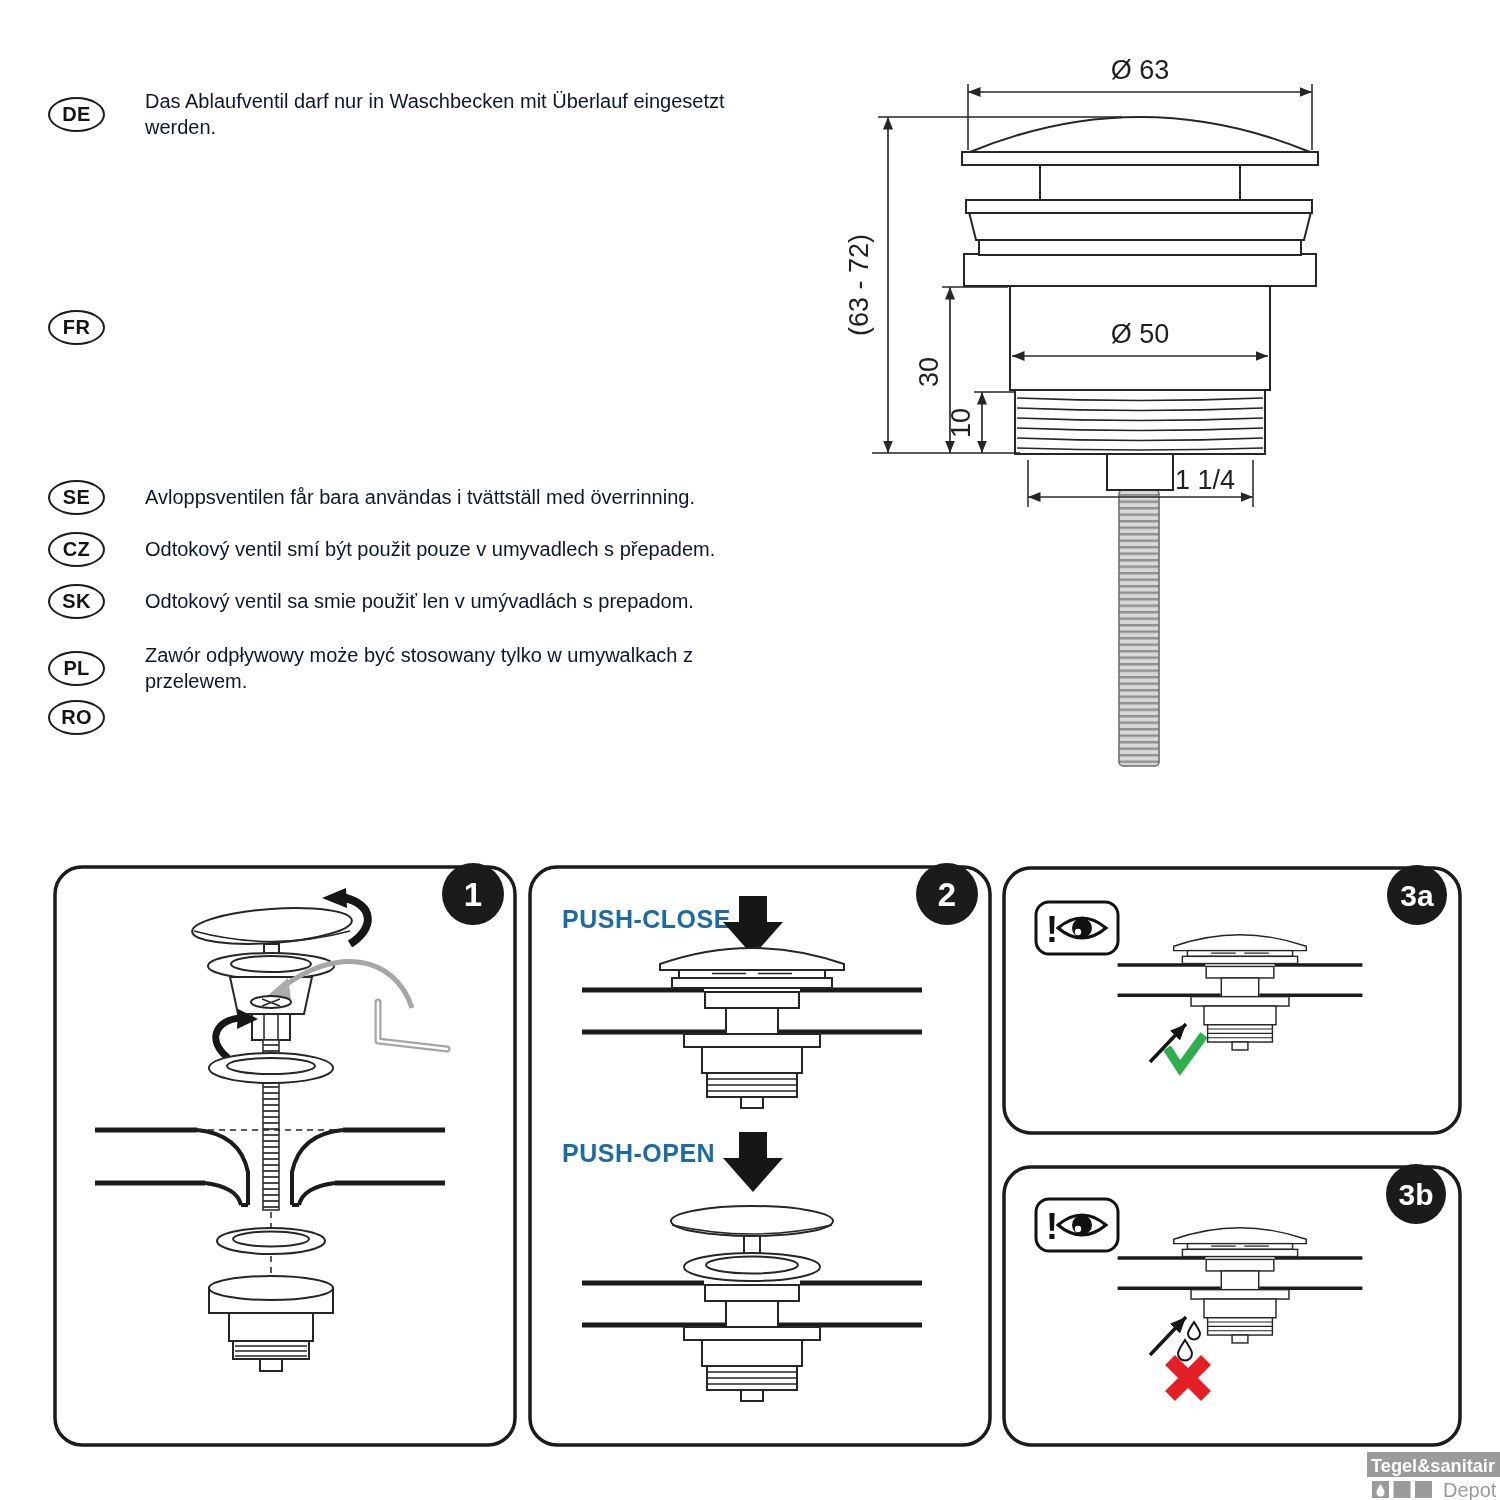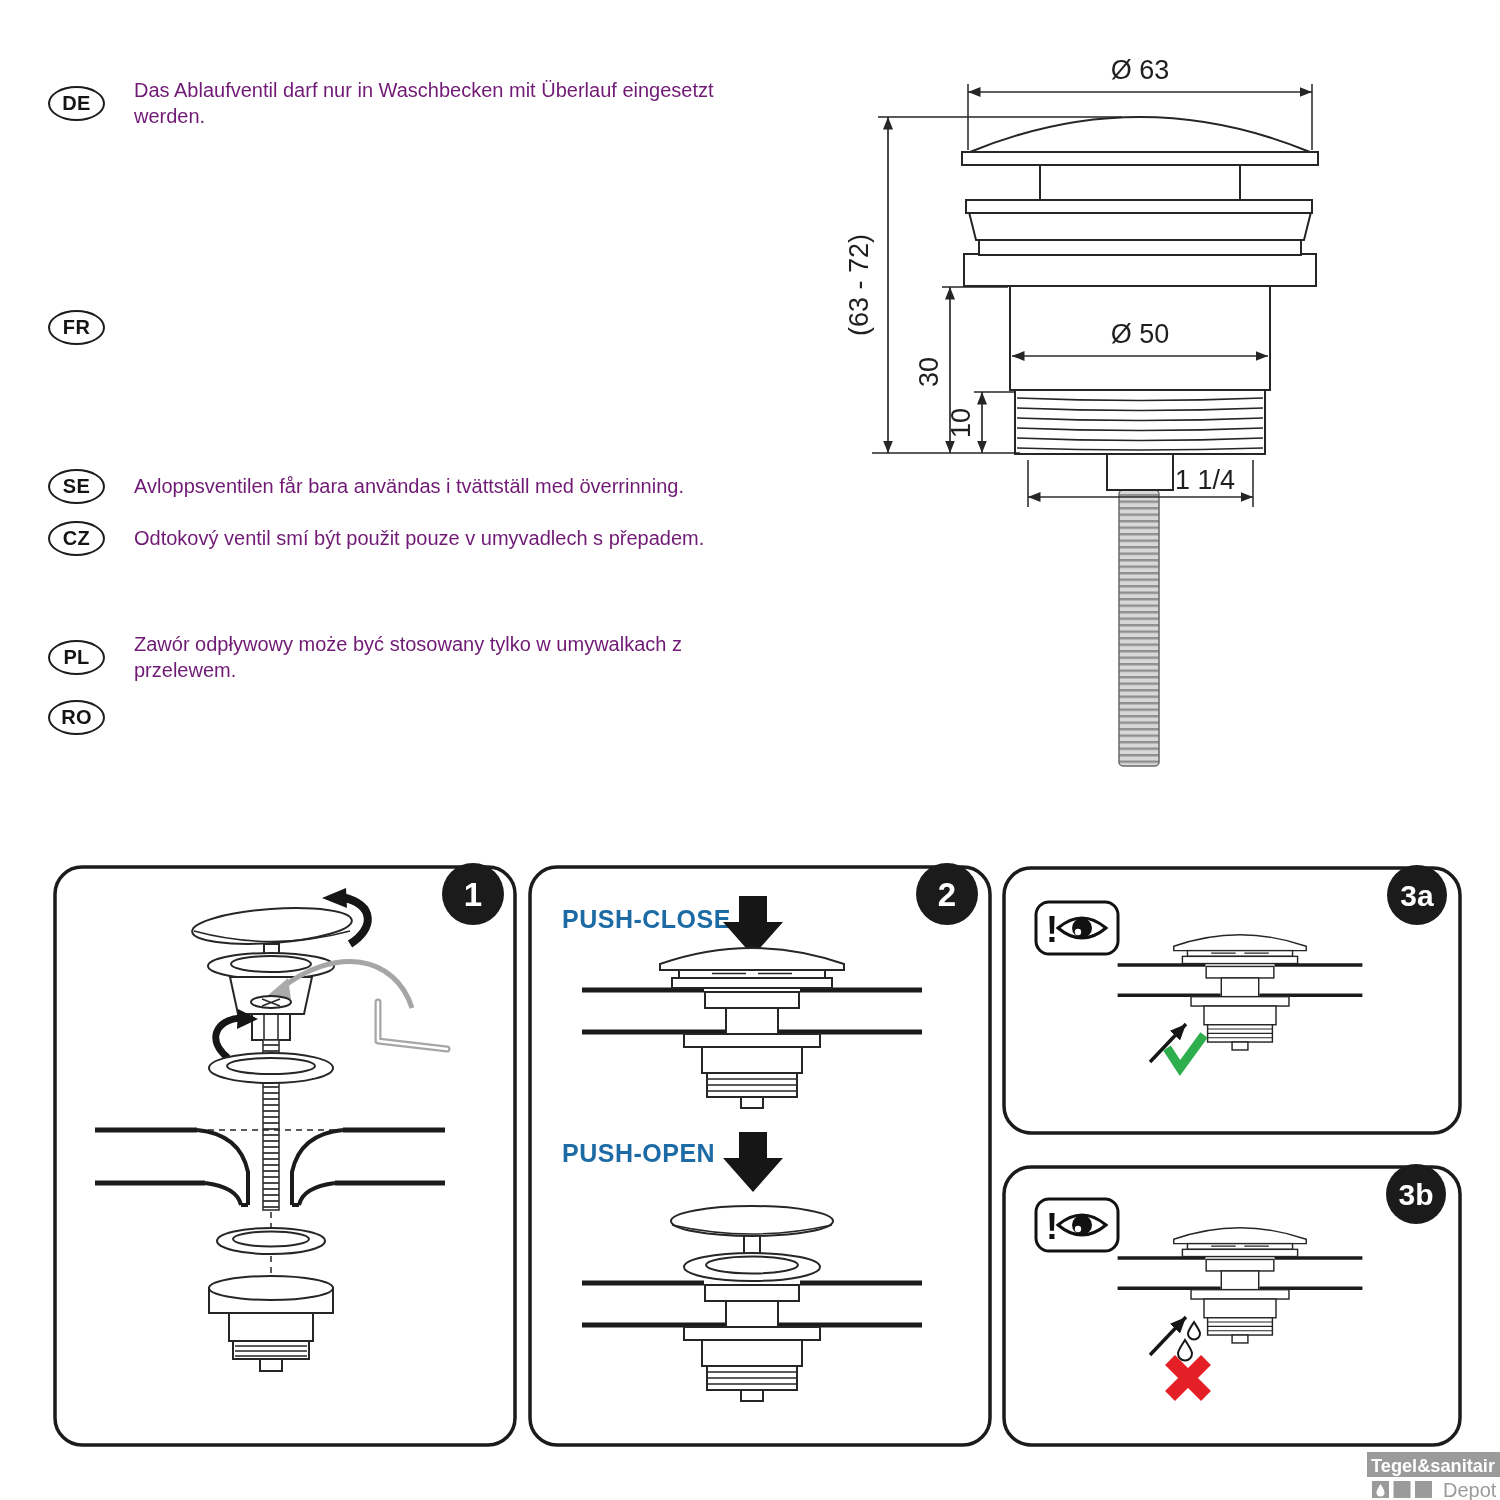--- a/index.html
+++ b/index.html
@@ -4,21 +4,21 @@
 <style>
   html,body{margin:0;padding:0;background:#ffffff;}
   body{width:1500px;height:1500px;position:relative;overflow:hidden;
        font-family:"Liberation Sans",sans-serif;}
   .sheet{position:absolute;inset:0;background:#fff;}
   .notices{position:absolute;left:0;top:0;width:760px;height:780px;}
   .notice{position:absolute;left:48px;width:700px;display:flex;align-items:center;gap:24px;}
   .lang-badge{flex:0 0 auto;width:57px;height:35px;border:2.5px solid #1c1c1c;border-radius:50%;
       display:flex;align-items:center;justify-content:center;font-size:20px;font-weight:bold;
       color:#141414;box-sizing:border-box;letter-spacing:.3px;background:#fff;}
-  .notice-text{margin:5px;font-size:20px;line-height:26px;color:#701a75;}
+  .notice-text{margin:16px;font-size:20px;line-height:26px;color:#0f172a;}
   svg.gfx{position:absolute;left:0;top:0;}
   .ln{fill:#fff;stroke:#262626;stroke-width:2;}
   .lnf{fill:none;stroke:#262626;stroke-width:2;}
   .thin{fill:none;stroke:#262626;stroke-width:1.5;}
   .thick{fill:none;stroke:#1b1b1b;stroke-width:5;}
   .funnel{fill:none;stroke:#1b1b1b;stroke-width:4;}
   .dim{fill:none;stroke:#2b2b2b;stroke-width:1.7;}
   .dimtxt{font-size:27px;fill:#1f1f1f;}
   .mid{text-anchor:middle;}
   .panel{fill:#fff;stroke:#1b1b1b;stroke-width:3.5;}
@@ -43,20 +43,24 @@
     <div class="notice" style="top:310px">
       <span class="lang-badge">FR</span>
     </div>
     <div class="notice" style="top:520px">
       <span class="lang-badge">CZ</span>
       <p class="notice-text">Odtokový ventil smí být použit pouze v umyvadlech s přepadem.</p>
     </div>
     <div class="notice" style="top:468px">
       <span class="lang-badge">SE</span>
       <p class="notice-text">Avloppsventilen får bara användas i tvättställ med överrinning.</p>
+    </div>
+    <div class="notice" style="top:572px">
+      <span class="lang-badge">SK</span>
+      <p class="notice-text">Odtokový ventil sa smie použiť len v umývadlách s prepadom.</p>
     </div>
     <div class="notice" style="top:626px">
       <span class="lang-badge">PL</span>
       <p class="notice-text">Zawór odpływowy może być stosowany tylko w umywalkach z przelewem.</p>
     </div>
     <div class="notice" style="top:700px">
       <span class="lang-badge">RO</span>
     </div>
   </div>
 

